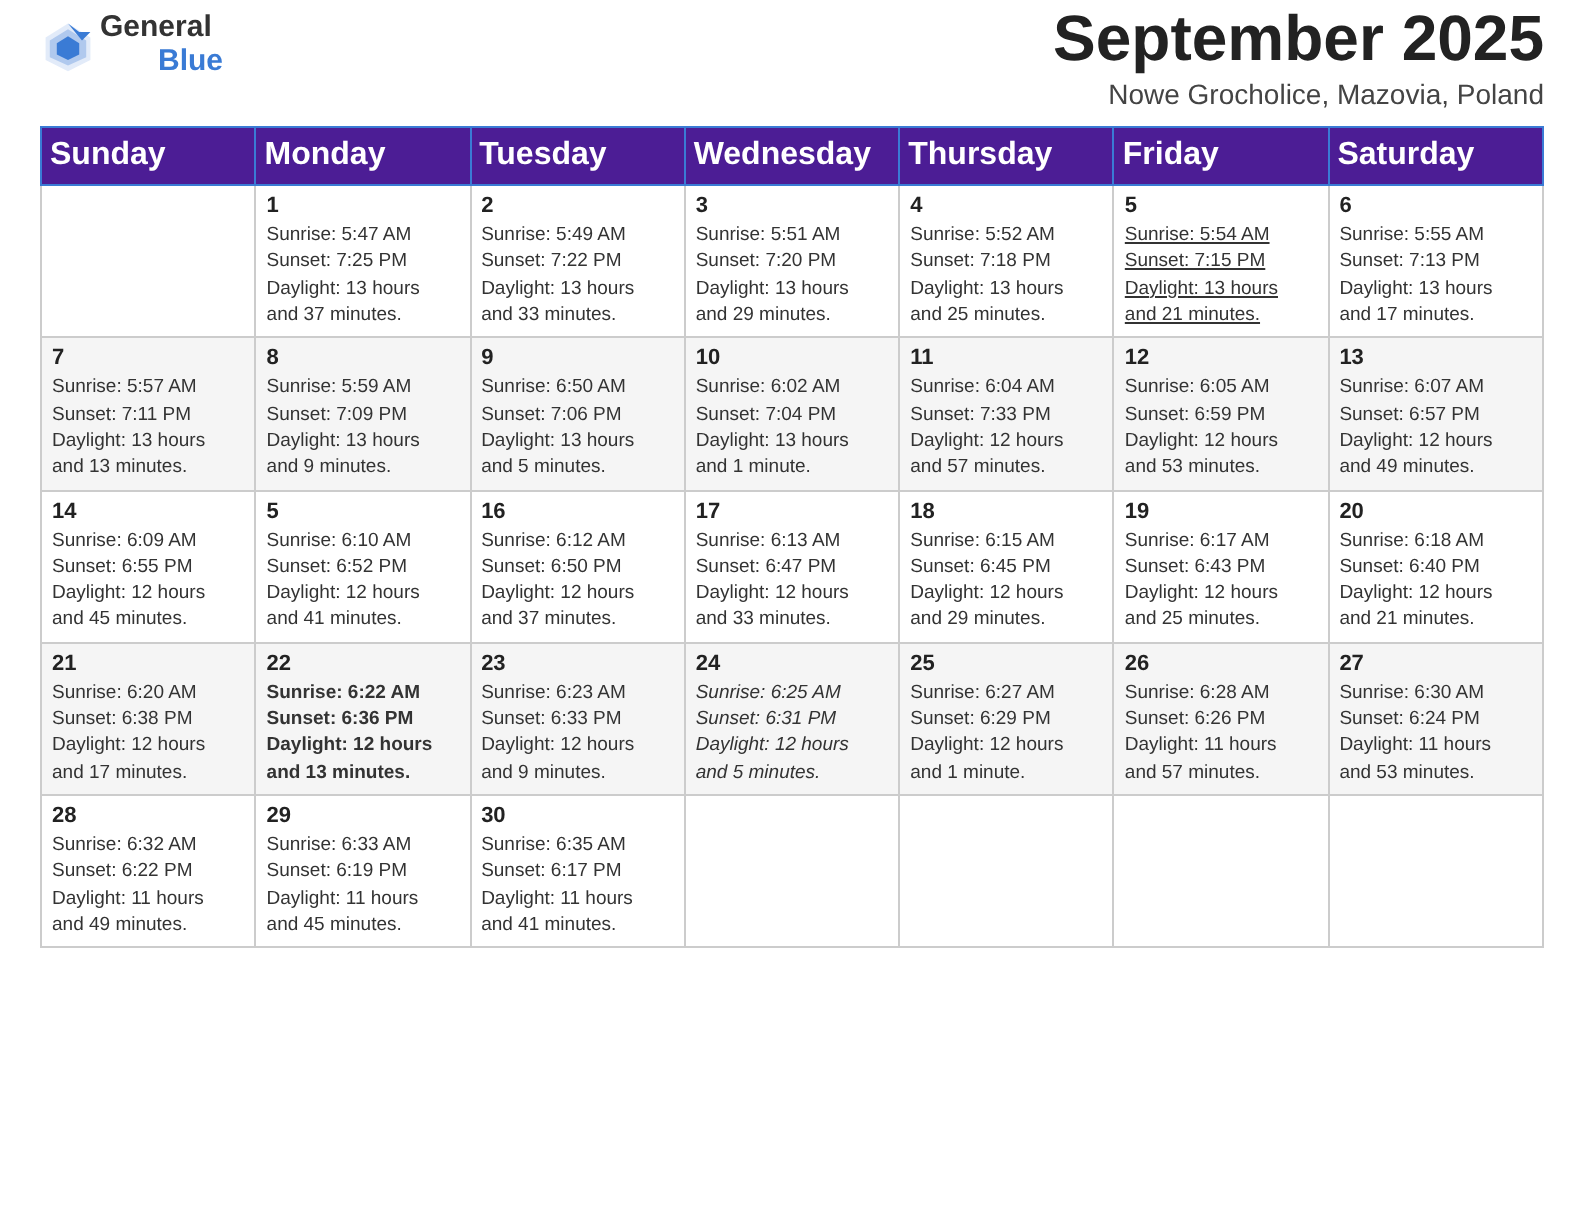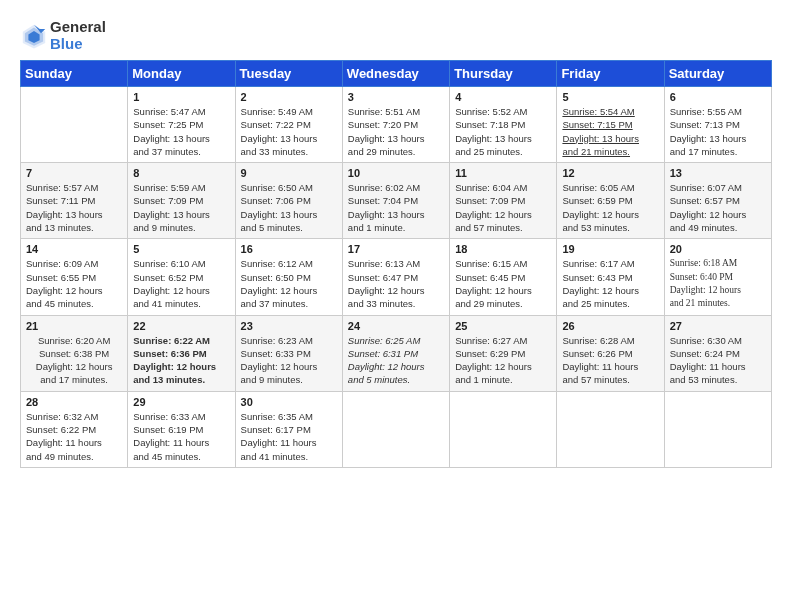--- a/index.html
+++ b/index.html
@@ -6,21 +6,21 @@
     body {
       font-family: Arial, sans-serif;
       background: #fff;
       width: 792px;
       height: 612px;
       overflow: hidden;
     }
     .page {
       width: 792px;
       min-height: 612px;
-      padding: 15px 20px 10px 20px;
+      padding: 2px 20px 10px 20px;
     }
     .header-area {
       display: flex;
       align-items: flex-start;
       justify-content: space-between;
       margin-bottom: 8px;
     }
     .logo {
       display: flex;
       align-items: center;
@@ -33,20 +33,21 @@
     }
     .logo-general {
       font-size: 15px;
       font-weight: bold;
       color: #333;
     }
     .logo-blue {
       font-size: 15px;
       font-weight: bold;
       color: #3a7bd5;
+      margin-left: 29px;
     }
     .logo-icon {
       width: 28px;
       height: 28px;
       margin-right: 2px;
     }
     .title-area {
       text-align: right;
     }
     .month-title {
@@ -59,25 +60,25 @@
       font-size: 14px;
       color: #444;
       margin-top: 2px;
     }
     .calendar {
       width: 100%;
       border-collapse: collapse;
       font-size: 10.5px;
     }
     .calendar th {
-      background-color: #1d4ed8;
+      background-color: #4c1d95;
       color: #fff;
       padding: 5px 4px;
       text-align: left;
-      font-size: 13px;
+      font-size: 16px;
       font-weight: bold;
       border: 1px solid #3a7bd5;
     }
     .calendar td {
       vertical-align: top;
       padding: 4px 5px;
       border: 1px solid #ccc;
       width: calc(100% / 7);
       min-height: 80px;
       color: #222;
@@ -112,20 +113,22 @@
         <polygon points="20,8 33,16 33,28 20,34 7,28 7,16" fill="#3a7bd5" opacity="0.3"></polygon>
         <polygon points="20,13 28,18 28,26 20,30 12,26 12,18" fill="#3a7bd5"></polygon>
         <polygon points="20,4 28,10 36,10 30,16" fill="#3a7bd5"></polygon>
       </svg>
       <div class="logo-text">
         <span class="logo-general">General</span>
         <span class="logo-blue">Blue</span>
       </div>
     </div>
     <div class="title-area">
+      <div class="month-title">September 2025</div>
+      <div class="location-title">Nowe Grocholice, Mazovia, Poland</div>
     </div>
   </div>
 
   <table class="calendar">
     <thead>
       <tr>
         <th>Sunday</th>
         <th>Monday</th>
         <th>Tuesday</th>
         <th>Wednesday</th>
@@ -205,21 +208,21 @@
           <td>
             <span class="day-num">10</span>
             <div class="day-info" style="white-space: pre-line;">Sunrise: 6:02 AM
 Sunset: 7:04 PM
 Daylight: 13 hours
 and 1 minute.</div>
           </td>
           <td>
             <span class="day-num">11</span>
             <div class="day-info" style="white-space: pre-line;">Sunrise: 6:04 AM
-Sunset: 7:09 PM
+Sunset: 7:33 PM
 Daylight: 12 hours
 and 57 minutes.</div>
           </td>
           <td>
             <span class="day-num">12</span>
             <div class="day-info" style="white-space: pre-line;">Sunrise: 6:05 AM
 Sunset: 6:59 PM
 Daylight: 12 hours
 and 53 minutes.</div>
           </td>
@@ -269,30 +272,30 @@
           </td>
           <td>
             <span class="day-num">19</span>
             <div class="day-info" style="white-space: pre-line;">Sunrise: 6:17 AM
 Sunset: 6:43 PM
 Daylight: 12 hours
 and 25 minutes.</div>
           </td>
           <td>
             <span class="day-num">20</span>
-            <div class="day-info" style="white-space: pre-line; font-family: Liberation Serif, serif;">Sunrise: 6:18 AM
+            <div class="day-info" style="white-space: pre-line;">Sunrise: 6:18 AM
 Sunset: 6:40 PM
 Daylight: 12 hours
 and 21 minutes.</div>
           </td>
         </tr>
         <tr>
           <td>
             <span class="day-num">21</span>
-            <div class="day-info" style="white-space: pre-line; text-align: center;">Sunrise: 6:20 AM
+            <div class="day-info" style="white-space: pre-line;">Sunrise: 6:20 AM
 Sunset: 6:38 PM
 Daylight: 12 hours
 and 17 minutes.</div>
           </td>
           <td>
             <span class="day-num">22</span>
             <div class="day-info" style="white-space: pre-line; font-weight: bold;">Sunrise: 6:22 AM
 Sunset: 6:36 PM
 Daylight: 12 hours
 and 13 minutes.</div>

